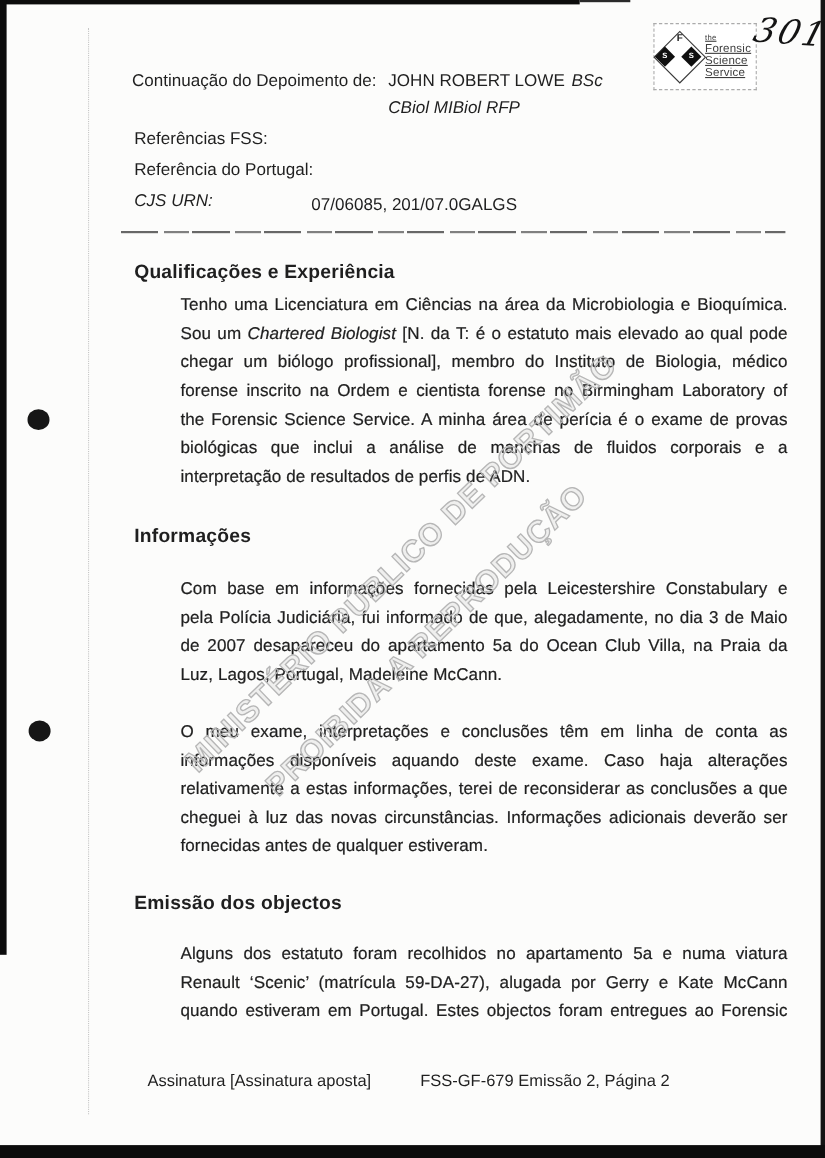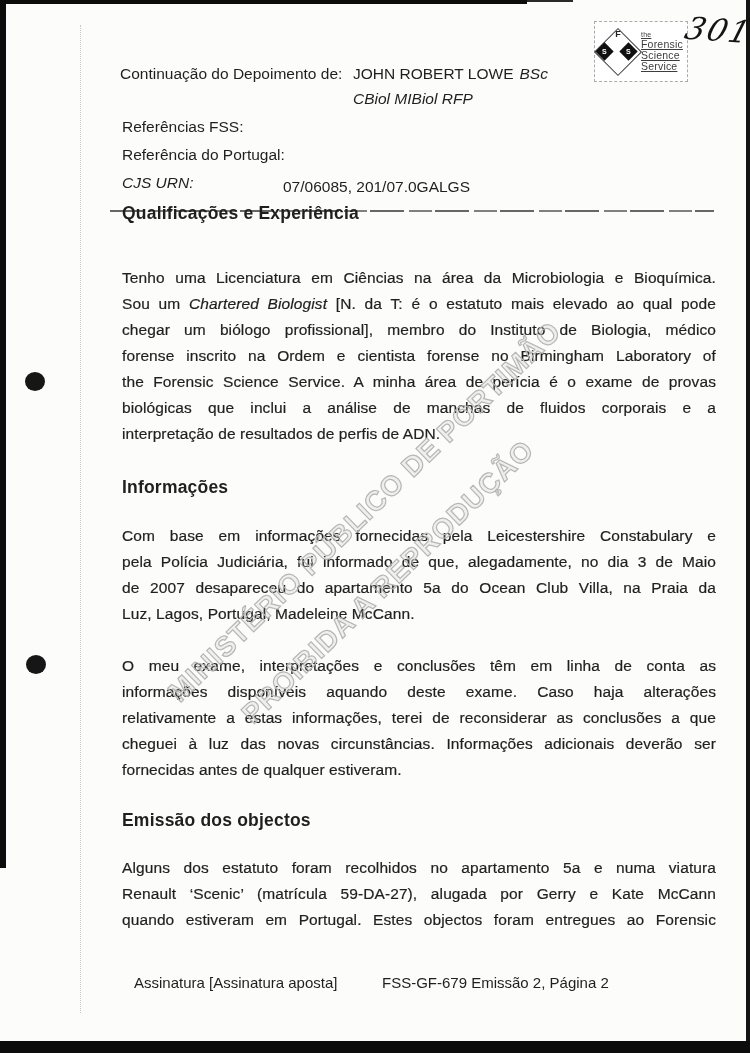--- a/index.html
+++ b/index.html
@@ -59,27 +59,27 @@
 
   
   .wm { position:absolute; white-space:nowrap; font-weight:600; letter-spacing:1px;
         color:rgba(175,175,175,0.16); -webkit-text-stroke:1.2px #b6b6b6; z-index:3; }
   .wm1 { left:365px; top:512px; font-size:28px; transform:translate(-50%,-50%) rotate(-44deg); }
   .wm2 { left:388px; top:582px; font-size:28px; transform:translate(-50%,-50%) rotate(-44deg); }
 
   
   .heading { position:absolute; left:122px; font-size:17.5px; font-weight:bold;
              line-height:24px; letter-spacing:.2px; white-space:nowrap; z-index:2; }
-  .h1 { top:201px; }
+  .h1 { top:235px; }
   .h2 { top:475px; }
   .h3 { top:808px; }
   .para { position:absolute; left:122px; width:594px; z-index:2; }
   .p1 { top:265px; } .p2 { top:523px; } .p3 { top:653px; } .p4 { top:855px; }
   .pl { height:26px; line-height:26px; font-size:15.5px; letter-spacing:.1px;
-        text-align:justify; text-align-last:justify; overflow:hidden;
+        text-align:justify; text-align-last:justify; overflow:hidden;margin-left:42px;
         -webkit-text-stroke:0.2px #1f1f1f; }
   .pl-last { text-align-last:left; }
   sup.reg { font-size:9px; vertical-align:super; line-height:0; }
 
   .footer-sig { position:absolute; left:134px; top:971px; font-size:15px; line-height:24px; }
   .footer-ref { position:absolute; left:382px; top:971px; font-size:15px; line-height:24px; }
 </style>
 </head>
 <body>
 

